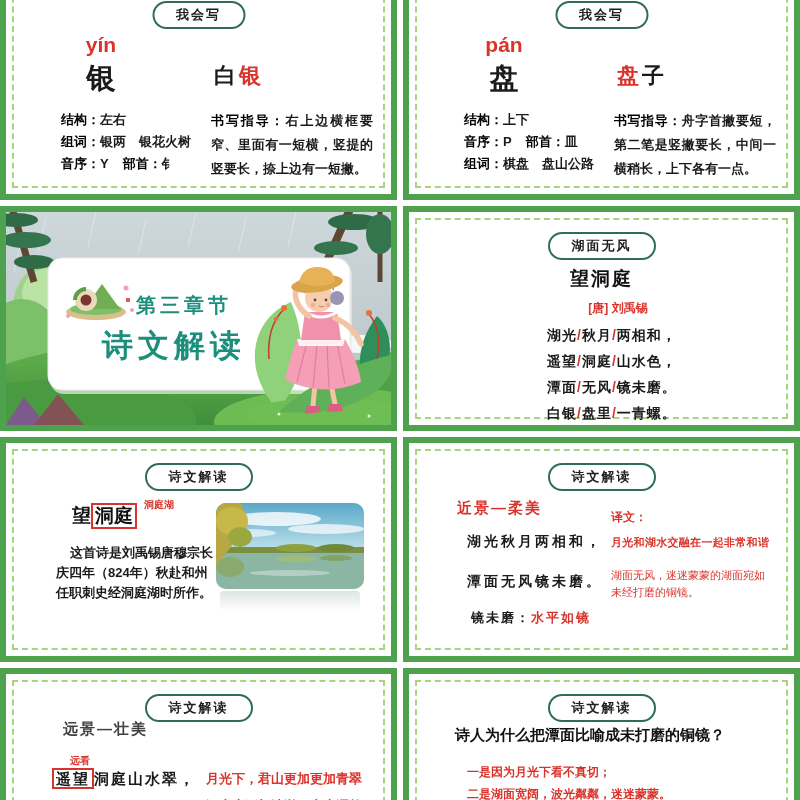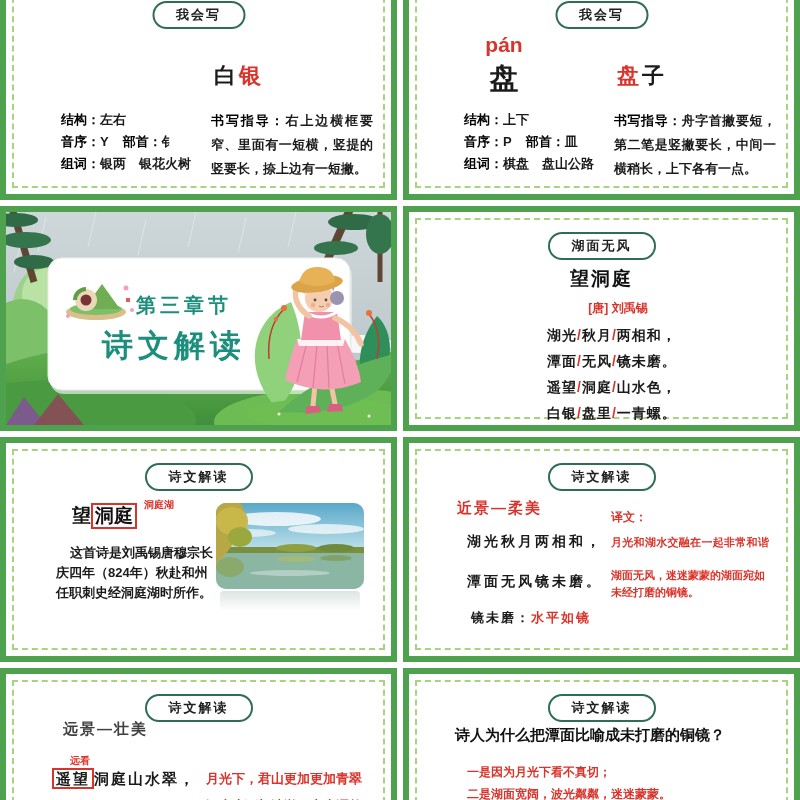--- a/index.html
+++ b/index.html
@@ -33,21 +33,21 @@
   .photo svg{display:block;}
   .photo-reflect{position:absolute;left:214px;top:148px;width:140px;height:20px;border-radius:4px;
                  background:linear-gradient(to bottom,rgba(140,170,160,.30),rgba(255,255,255,0));}
   
   .s6-head{position:absolute;left:48px;top:56px;font-size:15px;color:#d9342b;font-weight:bold;letter-spacing:2px;}
   .s6-l1{position:absolute;left:58px;top:90px;font-size:14px;font-weight:bold;color:#1a1a1a;letter-spacing:3px;}
   .s6-l2{position:absolute;left:58px;top:130px;font-size:14px;font-weight:bold;color:#1a1a1a;letter-spacing:3px;}
   .s6-note{position:absolute;left:62px;top:166px;font-size:13px;font-weight:bold;letter-spacing:2px;color:#1a1a1a;}
   .s6-translabel{position:absolute;left:202px;top:66px;font-size:12px;font-weight:bold;color:#d9342b;}
   .s6-trans1{position:absolute;left:202px;top:92px;font-size:11px;font-weight:bold;color:#d9342b;letter-spacing:.3px;white-space:nowrap;}
-  .s6-trans2{position:absolute;left:202px;top:124px;width:160px;font-size:11px;font-weight:bold;color:#d9342b;line-height:17px;}
+  .s6-trans2{position:absolute;left:202px;top:124px;width:160px;font-size:11px;font-weight:normal;color:#d9342b;line-height:17px;}
   
   .s7-head{position:absolute;left:48px;top:46px;font-size:15px;color:#404040;font-weight:bold;letter-spacing:2px;margin-left:9px;}
   .s7-anno{position:absolute;left:64px;top:80px;font-size:10px;color:#d9342b;font-weight:bold;}
   .s7-line{position:absolute;left:46px;top:94px;font-size:15px;font-weight:bold;color:#1a1a1a;letter-spacing:2px;}
   .s7-t1{position:absolute;left:200px;top:96px;font-size:13px;font-weight:bold;color:#d9342b;white-space:nowrap;font-family:Liberation Serif, serif;}
   .s7-t2{position:absolute;left:200px;top:123px;font-size:13px;font-weight:bold;color:#d9342b;white-space:nowrap;}
   
   .s8-q{position:absolute;left:46px;top:52px;font-size:15px;font-weight:bold;color:#111;}
   .s8-a1{position:absolute;left:58px;top:90px;font-size:12px;font-weight:bold;color:#d9342b;}
   .s8-a2{position:absolute;left:58px;top:112px;font-size:12px;font-weight:bold;color:#d9342b;}
@@ -55,25 +55,29 @@
   .scene{position:absolute;left:0;top:0;width:385px;height:213px;}
 </style>
 </head>
 <body>
 
 <div class="canvas">
 
   <div class="slide" style="left:0;top:-25px;">
     <div class="dashed"></div>
     <div class="badge">我会写</div>
+    <div class="char-pin">
+      <div class="py">yín</div>
+      <div class="hz">银</div>
+    </div>
     <div class="word"><span>白</span><span class="red">银</span></div>
     <div class="info">
       <div><span class="lab">结构：</span><span>左右</span></div>
+      <div><span class="lab">组词：</span><span>银两　银花火树</span></div>
       <div><span class="lab">音序：</span><span>Y</span><span class="sp"></span><span class="lab">部首：</span><span>钅</span></div>
-      <div><span class="lab">组词：</span><span>银两　银花火树</span></div>
     </div>
     <div class="guide"><span class="lab">书写指导：</span><span>右上边横框要窄、里面有一短横，竖提的竖要长，捺上边有一短撇。</span></div>
   </div>
 
   <div class="slide" style="left:403px;top:-25px;">
     <div class="dashed"></div>
     <div class="badge">我会写</div>
     <div class="char-pin">
       <div class="py">pán</div>
       <div class="hz">盘</div>
@@ -199,22 +203,22 @@
     </svg>
   </div>
 
   <div class="slide" style="left:403px;top:206px;">
     <div class="dashed"></div>
     <div class="badge">湖面无风</div>
     <div class="poem-title">望洞庭</div>
     <div class="poem-author">[唐]  刘禹锡</div>
     <div class="poem">
       <div><span>湖光</span><span class="red">/</span><span>秋月</span><span class="red">/</span><span>两相和，</span></div>
+      <div><span>遥望</span><span class="red">/</span><span>洞庭</span><span class="red">/</span><span>山水色，</span></div>
       <div><span>潭面</span><span class="red">/</span><span>无风</span><span class="red">/</span><span>镜未磨。</span></div>
-      <div><span>遥望</span><span class="red">/</span><span>洞庭</span><span class="red">/</span><span>山水色，</span></div>
       <div><span>白银</span><span class="red">/</span><span>盘里</span><span class="red">/</span><span>一青螺。</span></div>
     </div>
   </div>
 
   <div class="slide" style="left:0;top:437px;">
     <div class="dashed"></div>
     <div class="badge">诗文解读</div>
     <div class="s5-title"><span>望</span><span class="boxed-red">洞庭</span></div>
     <div class="s5-anno">洞庭湖</div>
     <div class="s5-para">这首诗是刘禹锡唐穆宗长庆四年（824年）秋赴和州任职刺史经洞庭湖时所作。</div>

